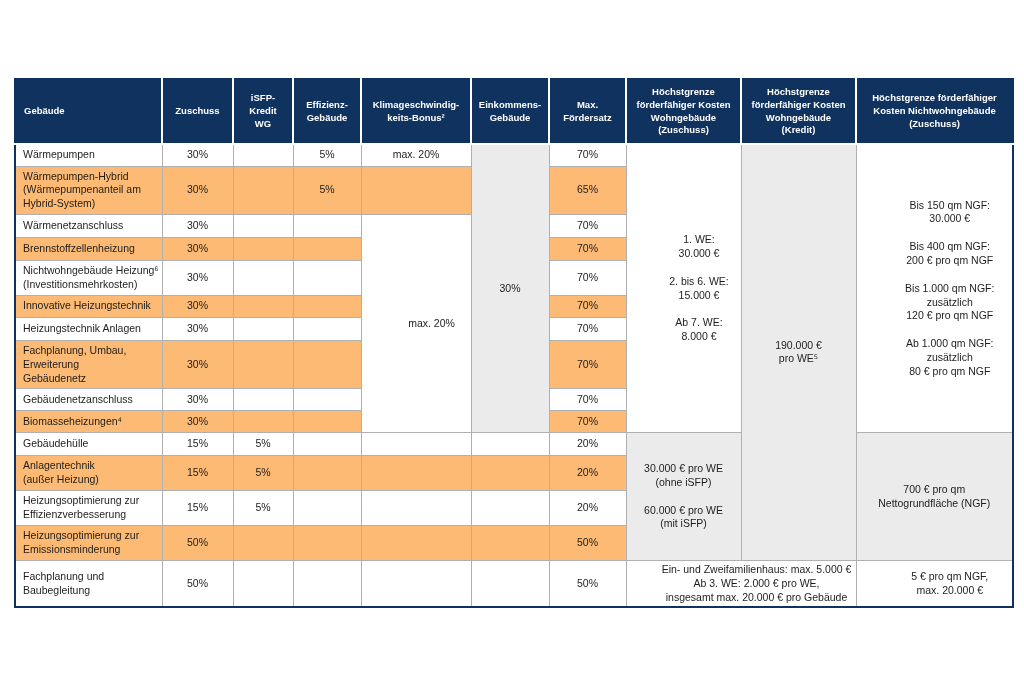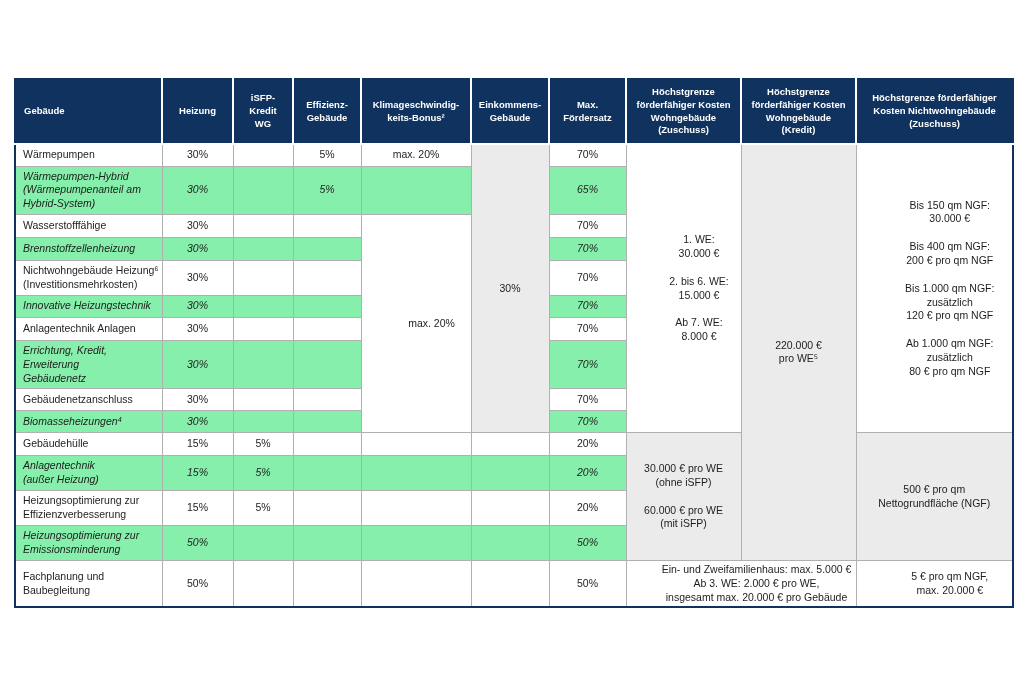--- a/index.html
+++ b/index.html
@@ -9,21 +9,21 @@
     table-layout:fixed;border:2px solid #10325e;}
   thead th{background:#10325e;color:#ffffff;font-weight:bold;font-size:9.5px;line-height:1.35;
     text-align:center;vertical-align:middle;border:2px solid #ffffff;padding:3px 2px;
     white-space:pre-line;}
   thead th.left{text-align:left;padding-left:8px;}
   thead th:first-child{border-left-color:#10325e;}
   thead th:last-child{border-right-color:#10325e;}
   thead th{border-top-color:#10325e;}
   tbody td{border:1px solid #b0b0b0;font-size:10.5px;line-height:1.32;color:#1d1d1b;
     vertical-align:middle;background:#ffffff;}
-  tbody tr.even td{background:#86efac;font-style:italic;}
+  tbody tr.even td{background:#fdba74;}
   td.label{text-align:left;padding:3px 4px 3px 7px;white-space:pre;overflow:hidden;}
   td.val{text-align:center;padding:2px 3px;white-space:pre-line;}
   td.mg{background:#ebebeb !important;}
   td.mw{background:#ffffff !important;padding-left:34px;}
 </style>
 </head>
 <body>
 
 <div class="page">
   <table class="fund">
@@ -35,21 +35,21 @@
         <col style="width:110px">
         <col style="width:78px">
       <col style="width:77px">
         <col style="width:115px">
         <col style="width:115px">
       <col style="width:157px">
     </colgroup>
     <thead>
       <tr style="height:65px">
         <th class="left">Gebäude</th>
-        <th>Heizung</th>
+        <th>Zuschuss</th>
         <th>iSFP-
 Kredit
 WG</th>
         <th>Effizienz-
 Gebäude</th>
         <th>Klimageschwindig-
 keits-Bonus²</th>
         <th>Einkommens-
 Gebäude</th>
         <th>Max.
@@ -77,21 +77,21 @@
         <td class="val mg" rowspan="10">30%</td>
         <td class="val">70%</td>
         <td class="val mw" rowspan="10">1. WE:
 30.000 €
 
 2. bis 6. WE:
 15.000 €
 
 Ab 7. WE:
 8.000 €</td>
-        <td class="val mg" rowspan="14">220.000 €
+        <td class="val mg" rowspan="14">190.000 €
 pro WE⁵</td>
         <td class="val mw" rowspan="10">Bis 150 qm NGF:
 30.000 €
 
 Bis 400 qm NGF:
 200 € pro qm NGF
 
 Bis 1.000 qm NGF:
 zusätzlich
 120 € pro qm NGF
@@ -104,21 +104,21 @@
         <td class="label">Wärmepumpen-Hybrid
 (Wärmepumpenanteil am
 Hybrid-System)</td>
         <td class="val">30%</td>
         <td class="val"></td>
         <td class="val">5%</td>
         <td class="val"></td>
         <td class="val">65%</td>
       </tr>
       <tr class="odd" style="height:23px">
-        <td class="label">Wasserstofffähige</td>
+        <td class="label">Wärmenetzanschluss</td>
         <td class="val">30%</td>
         <td class="val"></td>
         <td class="val"></td>
         <td class="val mw" rowspan="8">max. 20%</td>
         <td class="val">70%</td>
       </tr>
       <tr class="even" style="height:23px">
         <td class="label">Brennstoffzellenheizung</td>
         <td class="val">30%</td>
         <td class="val"></td>
@@ -134,28 +134,28 @@
         <td class="val">70%</td>
       </tr>
       <tr class="even" style="height:22px">
         <td class="label">Innovative Heizungstechnik</td>
         <td class="val">30%</td>
         <td class="val"></td>
         <td class="val"></td>
         <td class="val">70%</td>
       </tr>
       <tr class="odd" style="height:23px">
-        <td class="label">Anlagentechnik Anlagen</td>
+        <td class="label">Heizungstechnik Anlagen</td>
         <td class="val">30%</td>
         <td class="val"></td>
         <td class="val"></td>
         <td class="val">70%</td>
       </tr>
       <tr class="even" style="height:48px">
-        <td class="label">Errichtung, Kredit,
+        <td class="label">Fachplanung, Umbau,
 Erweiterung
 Gebäudenetz</td>
         <td class="val">30%</td>
         <td class="val"></td>
         <td class="val"></td>
         <td class="val">70%</td>
       </tr>
       <tr class="odd" style="height:22px">
         <td class="label">Gebäudenetzanschluss</td>
         <td class="val">30%</td>
@@ -176,21 +176,21 @@
         <td class="val">5%</td>
         <td class="val"></td>
         <td class="val"></td>
         <td class="val"></td>
         <td class="val">20%</td>
         <td class="val mg" rowspan="4">30.000 € pro WE
 (ohne iSFP)
 
 60.000 € pro WE
 (mit iSFP)</td>
-        <td class="val mg" rowspan="4">500 € pro qm
+        <td class="val mg" rowspan="4">700 € pro qm
 Nettogrundfläche (NGF)</td>
       </tr>
       <tr class="even" style="height:34px">
         <td class="label">Anlagentechnik
 (außer Heizung)</td>
         <td class="val">15%</td>
         <td class="val">5%</td>
         <td class="val"></td>
         <td class="val"></td>
         <td class="val"></td>

